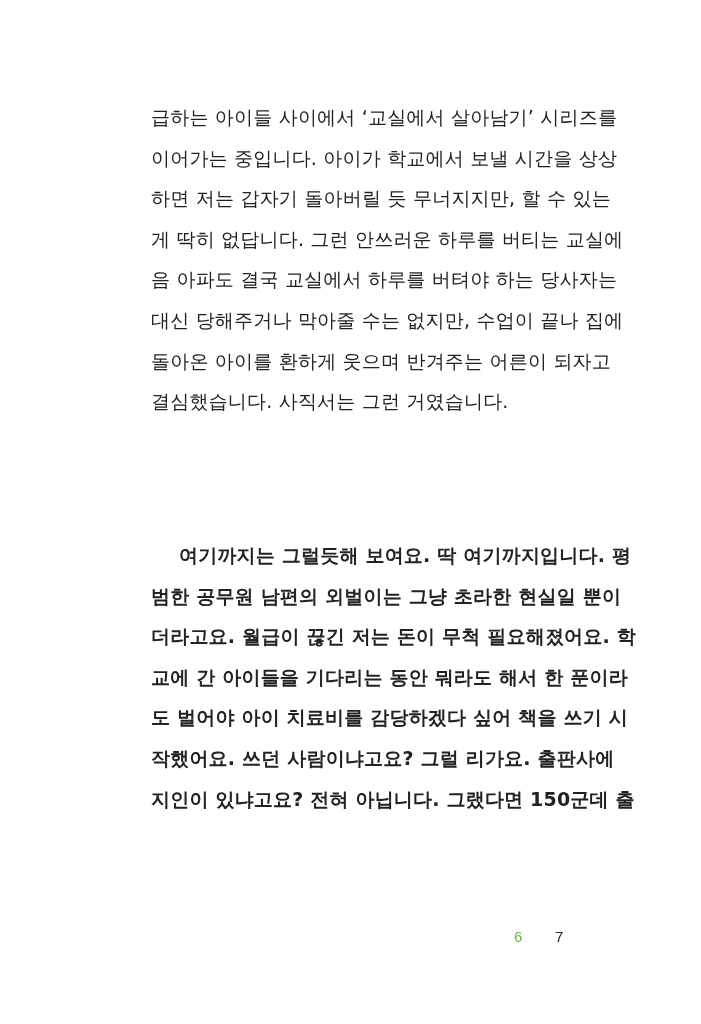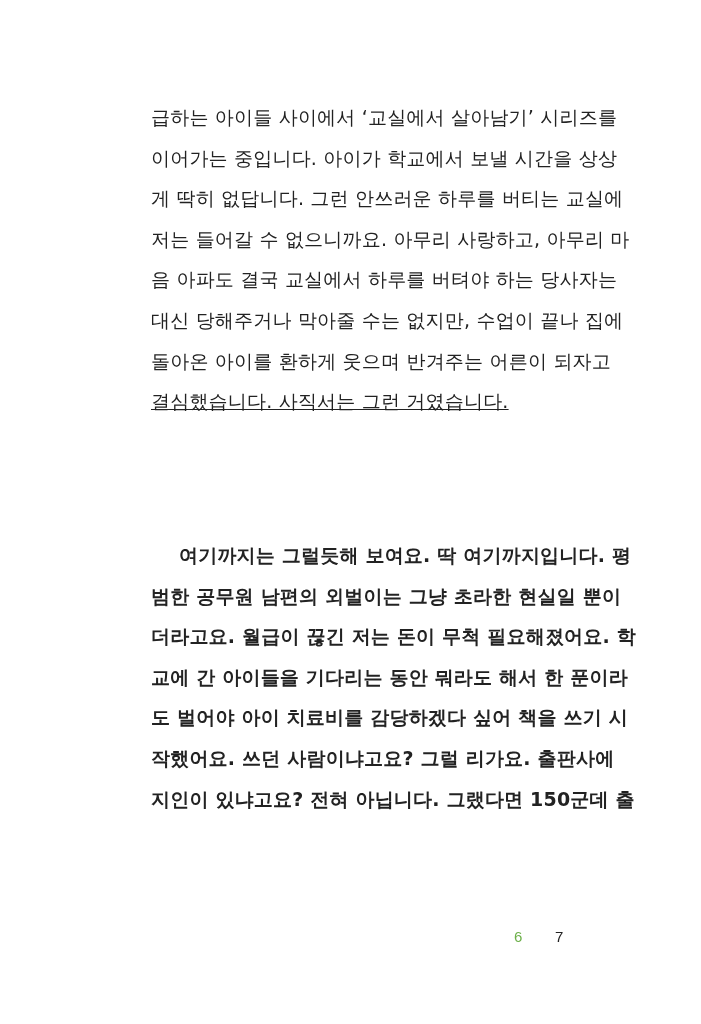--- a/index.html
+++ b/index.html
@@ -31,21 +31,20 @@
     }
     .line {
       height: 40.6px;
       line-height: 40.6px;
       white-space: nowrap;
       text-align: justify;
       text-align-last: justify;
     }
     .line.last {
       text-align-last: left;
-      text-decoration: underline;
     }
     .line.indent {
       padding-left: 28px;
     }
     #para1 { top: 97px; }
     #para2 { top: 535px; font-weight: bold; }
     .page-num {
       position: absolute;
       top: 928px;
       font-family: "Liberation Sans", sans-serif;
@@ -55,22 +54,22 @@
     #pn-right { left: 539px; color: #222222; }
   </style>
 </head>
 <body>
 
 <div class="page">
 
   <div class="text-block" id="para1">
     <div class="line">급하는 아이들 사이에서 ‘교실에서 살아남기’ 시리즈를</div>
     <div class="line">이어가는 중입니다. 아이가 학교에서 보낼 시간을 상상</div>
+    <div class="line">하면 저는 갑자기 돌아버릴 듯 무너지지만, 할 수 있는</div>
     <div class="line">게 딱히 없답니다. 그런 안쓰러운 하루를 버티는 교실에</div>
-    <div class="line">저는 들어갈 수 없으니까요. 아무리 사랑하고, 아무리 마</div>
     <div class="line">음 아파도 결국 교실에서 하루를 버텨야 하는 당사자는</div>
     <div class="line">대신 당해주거나 막아줄 수는 없지만, 수업이 끝나 집에</div>
     <div class="line">돌아온 아이를 환하게 웃으며 반겨주는 어른이 되자고</div>
     <div class="line last">결심했습니다. 사직서는 그런 거였습니다.</div>
   </div>
 
   <div class="text-block" id="para2">
     <div class="line indent">여기까지는 그럴듯해 보여요. 딱 여기까지입니다. 평</div>
     <div class="line">범한 공무원 남편의 외벌이는 그냥 초라한 현실일 뿐이</div>
     <div class="line">더라고요. 월급이 끊긴 저는 돈이 무척 필요해졌어요. 학</div>

